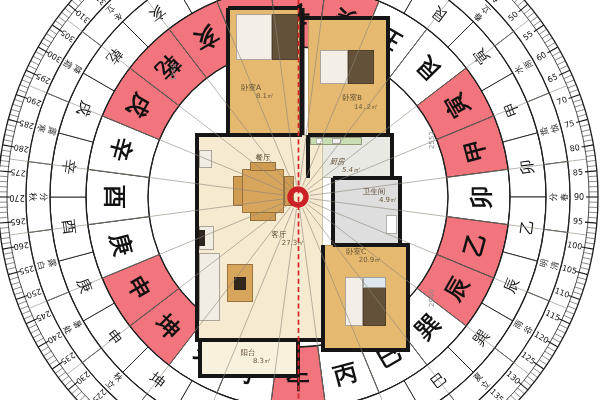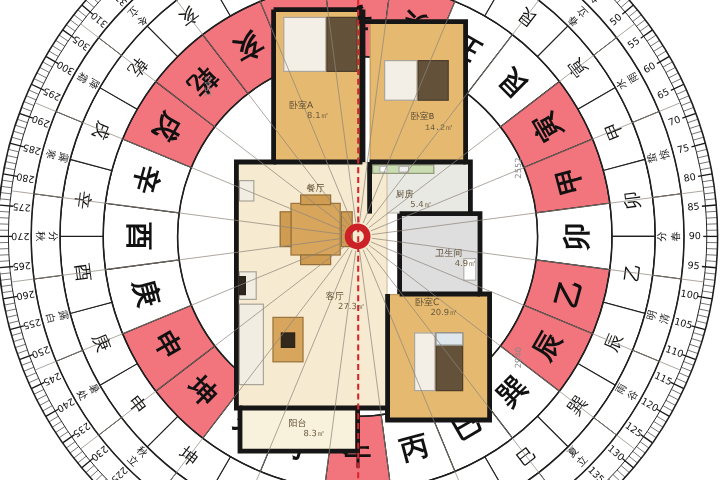--- a/index.html
+++ b/index.html
@@ -628,26 +628,26 @@
     </svg>
 
   <div id="plan">
       <div class="room" style="left: 323px; top: 245px; width: 85px; height: 105px; background: rgb(229, 185, 111);"></div>
       <div class="room" style="left: 333px; top: 178px; width: 67px; height: 67px; background: rgb(222, 222, 222);"></div>
       <div class="room" style="left: 308px; top: 135px; width: 84px; height: 43px; background: rgb(233, 233, 227);"></div>
       <div class="room" style="left: 308px; top: 18px; width: 80px; height: 117px; background: rgb(229, 185, 111);"></div>
       <div class="room" style="left: 228px; top: 8px; width: 72px; height: 127px; background: rgb(229, 185, 111);"></div>
       <div class="room" style="left: 200px; top: 340px; width: 98px; height: 36px; background: rgb(248, 241, 219);"></div>
       <div class="room" style="left: 197px; top: 135px; width: 126px; height: 205px; background: rgb(246, 234, 208);"></div>
-    <div class="room-label" style="left: 279px; top: 251px;"><span>客厅</span><span class="area">27.3㎡</span></div>
+    <div class="room-label" style="left: 279px; top: 239px;"><span>客厅</span><span class="area">27.3㎡</span></div>
     <div class="room-label" style="left: 263px; top: 157px;"><span>餐厅</span></div>
     <div class="room-label" style="left: 251px; top: 92px;"><span>卧室A</span><span class="area">8.1㎡</span></div>
     <div class="room-label" style="left: 352px; top: 103px; font-family: Liberation Mono, monospace;"><span>卧室B</span><span class="area">14.2㎡</span></div>
-    <div class="room-label" style="left: 337px; top: 166px;"><span>厨房</span><span class="area">5.4㎡</span></div>
-    <div class="room-label" style="left: 374px; top: 215px;"><span>卫生间</span><span class="area">4.9㎡</span></div>
+    <div class="room-label" style="left: 337px; top: 166px; font-style: italic;"><span>厨房</span><span class="area">5.4㎡</span></div>
+    <div class="room-label" style="left: 374px; top: 196px;"><span>卫生间</span><span class="area">4.9㎡</span></div>
     <div class="room-label" style="left: 356px; top: 256px;"><span>卧室C</span><span class="area">20.9㎡</span></div>
     <div class="room-label" style="left: 248px; top: 357px;"><span>阳台</span><span class="area">8.3㎡</span></div>
   <div class="furn" style="left: 236px; top: 14px; width: 36px; height: 46px; background: rgb(243, 239, 230); border: 0.5px solid rgba(40, 30, 15, 0.35);"></div>
       <div class="furn" style="left: 272px; top: 14px; width: 26px; height: 46px; background: rgb(99, 81, 58); border: 0.5px solid rgba(40, 30, 15, 0.35);"></div>
       <div class="furn" style="left: 320px; top: 50px; width: 28px; height: 34px; background: rgb(243, 239, 230); border: 0.5px solid rgba(40, 30, 15, 0.35);"></div>
       <div class="furn" style="left: 348px; top: 50px; width: 26px; height: 34px; background: rgb(99, 81, 58); border: 0.5px solid rgba(40, 30, 15, 0.35);"></div>
       <div class="furn" style="left: 310px; top: 137px; width: 52px; height: 8px; background: rgb(201, 220, 178); border: 0.5px solid rgba(40, 30, 15, 0.35);"></div>
       <div class="furn" style="left: 316px; top: 138px; width: 7px; height: 6px; background: rgb(255, 255, 255); border: 0.5px solid rgba(40, 30, 15, 0.35);"></div>
       <div class="furn" style="left: 332px; top: 138px; width: 9px; height: 6px; background: rgb(239, 239, 239); border: 0.5px solid rgba(40, 30, 15, 0.35);"></div>
       <div class="furn" style="left: 386px; top: 215px; width: 11px; height: 19px; background: rgb(253, 253, 253); border: 0.5px solid rgba(40, 30, 15, 0.35);"></div>

